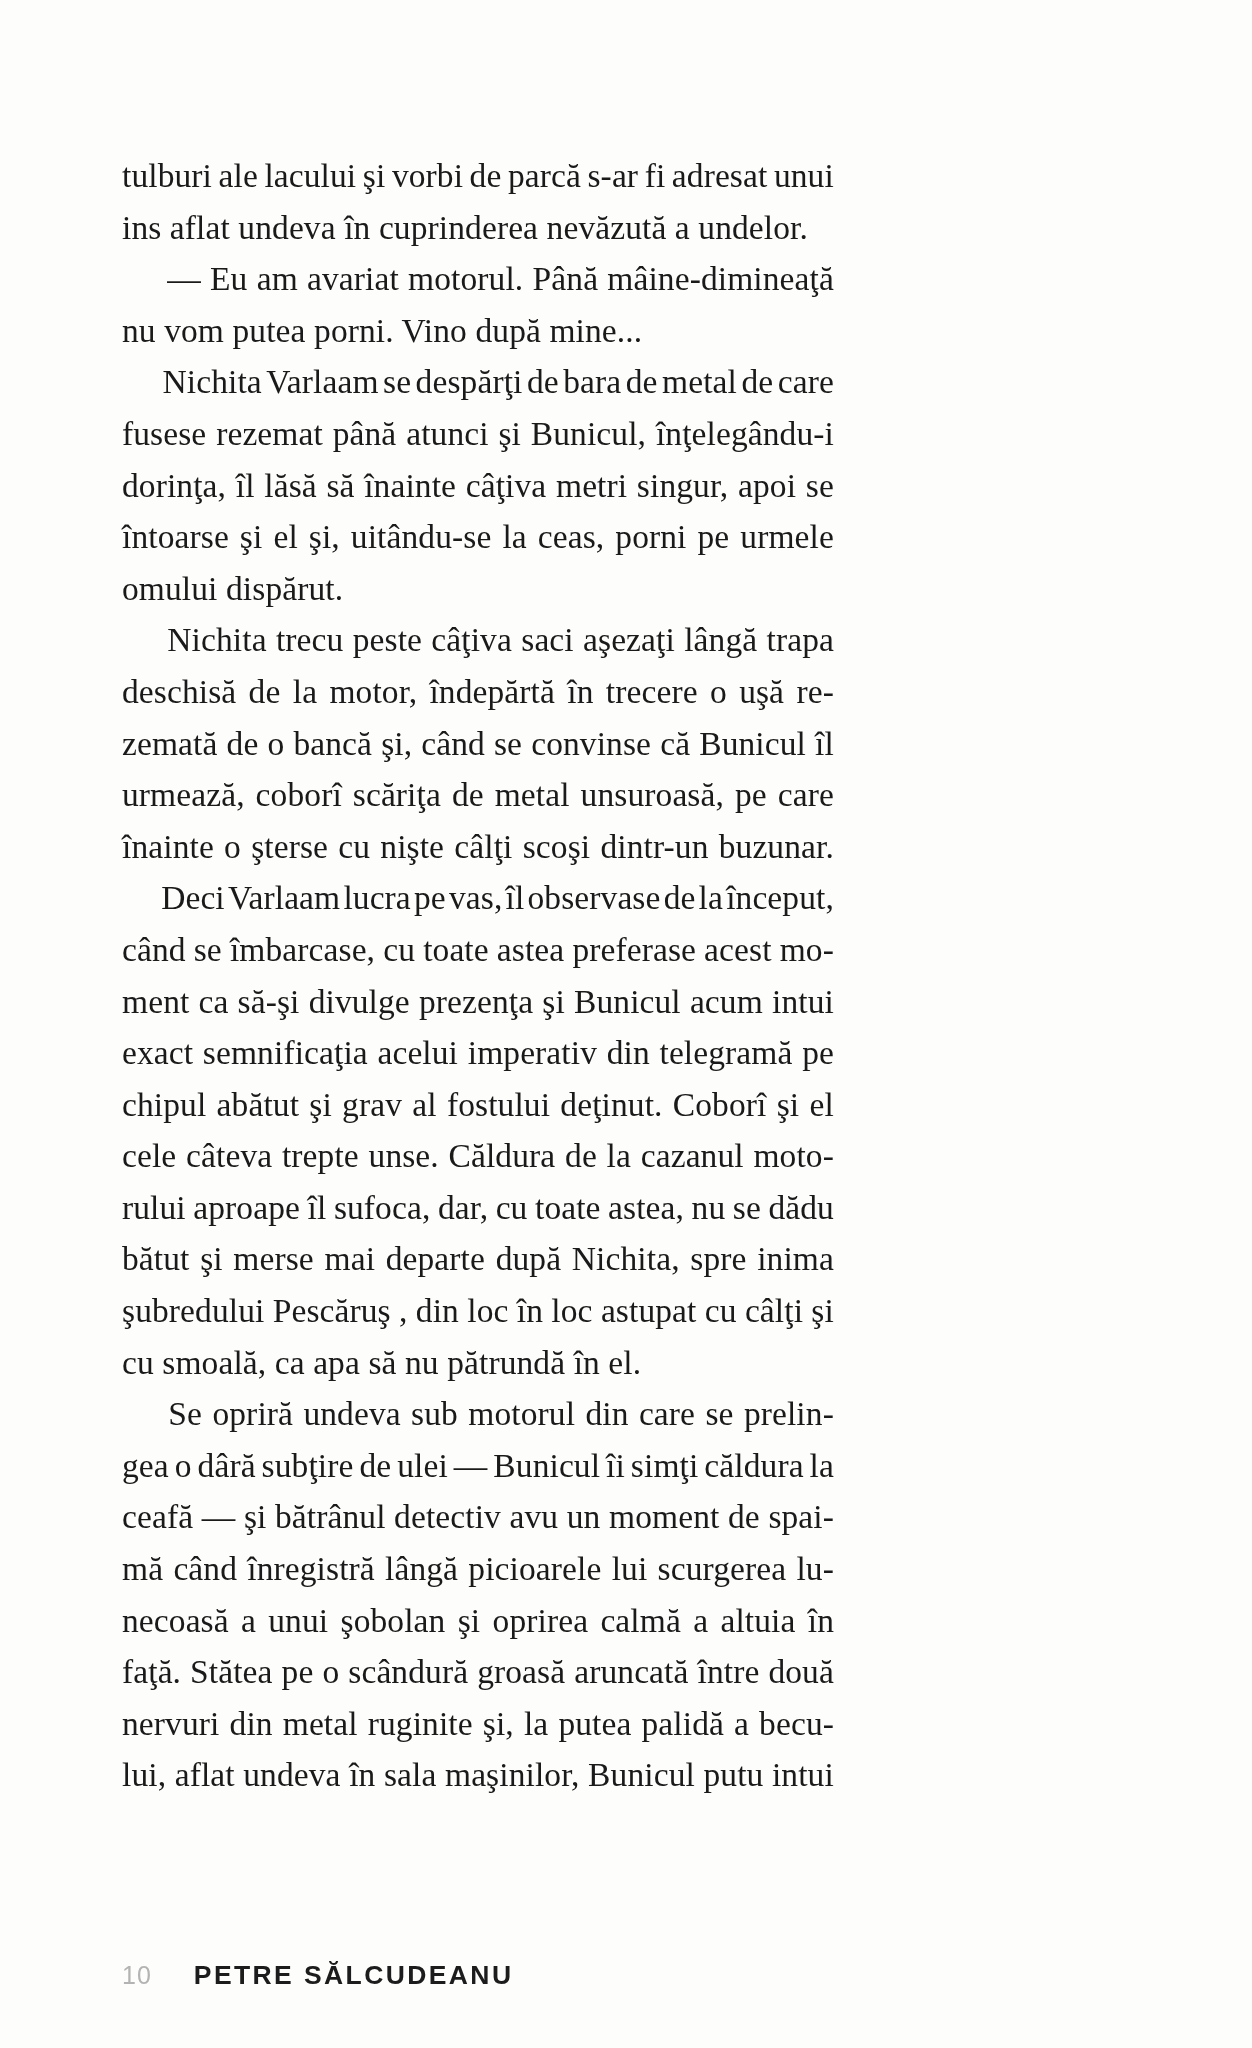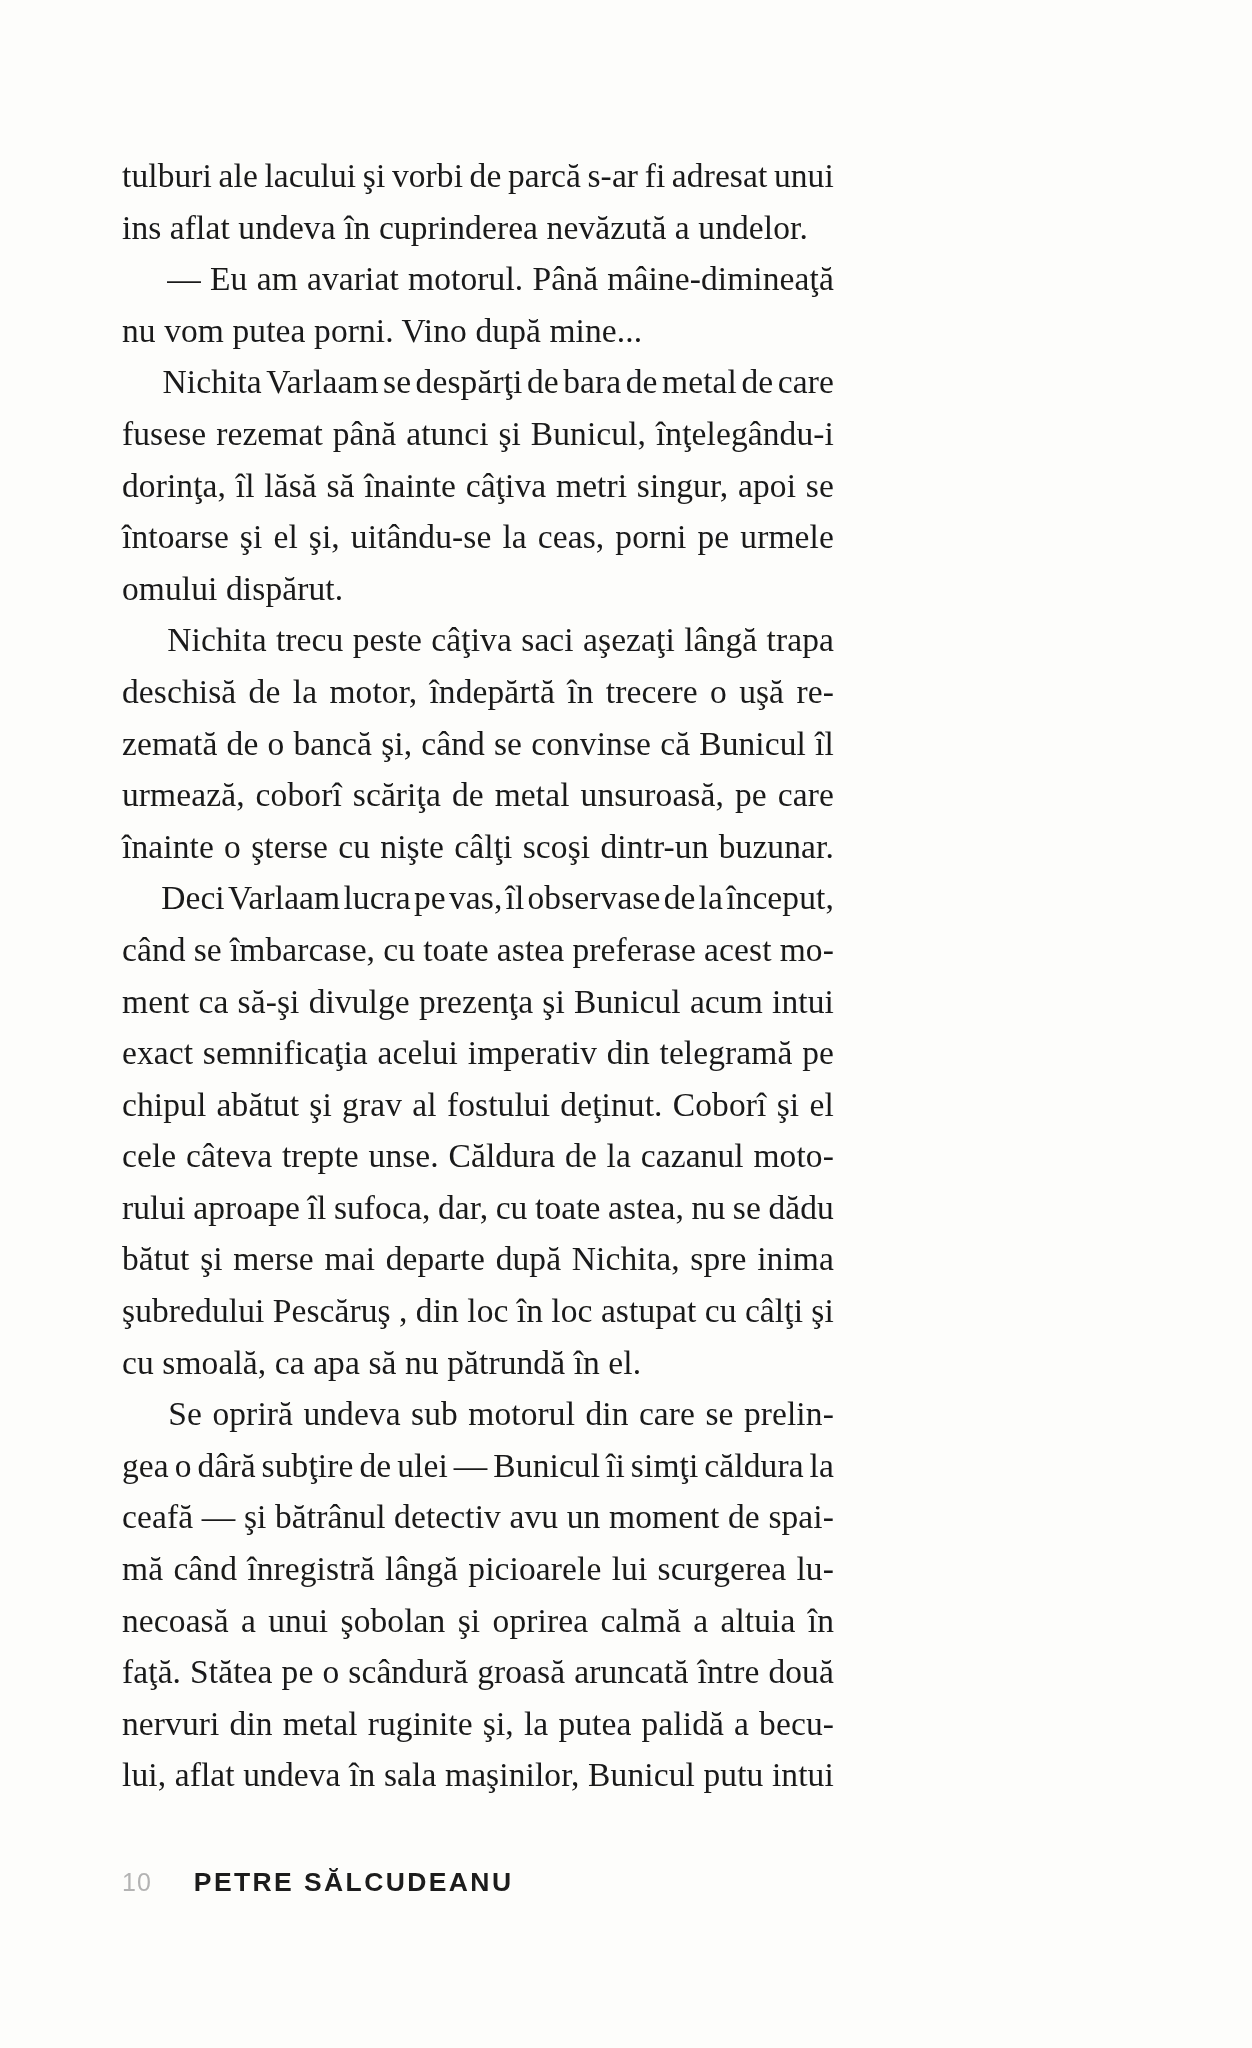--- a/index.html
+++ b/index.html
@@ -57,21 +57,21 @@
     display: inline-block;
     width: 36px;
   }
 
   .ital {
   }
 
   .footer {
     position: absolute;
     left: 122px;
-    top: 1867px;
+    top: 1960px;
     display: flex;
     align-items: baseline;
     gap: 42px;
   }
   .folio {
     font-family: "Liberation Sans", "DejaVu Sans", sans-serif;
     font-size: 25px;
     color: #b3b3b3;
     letter-spacing: 1px;
   }

